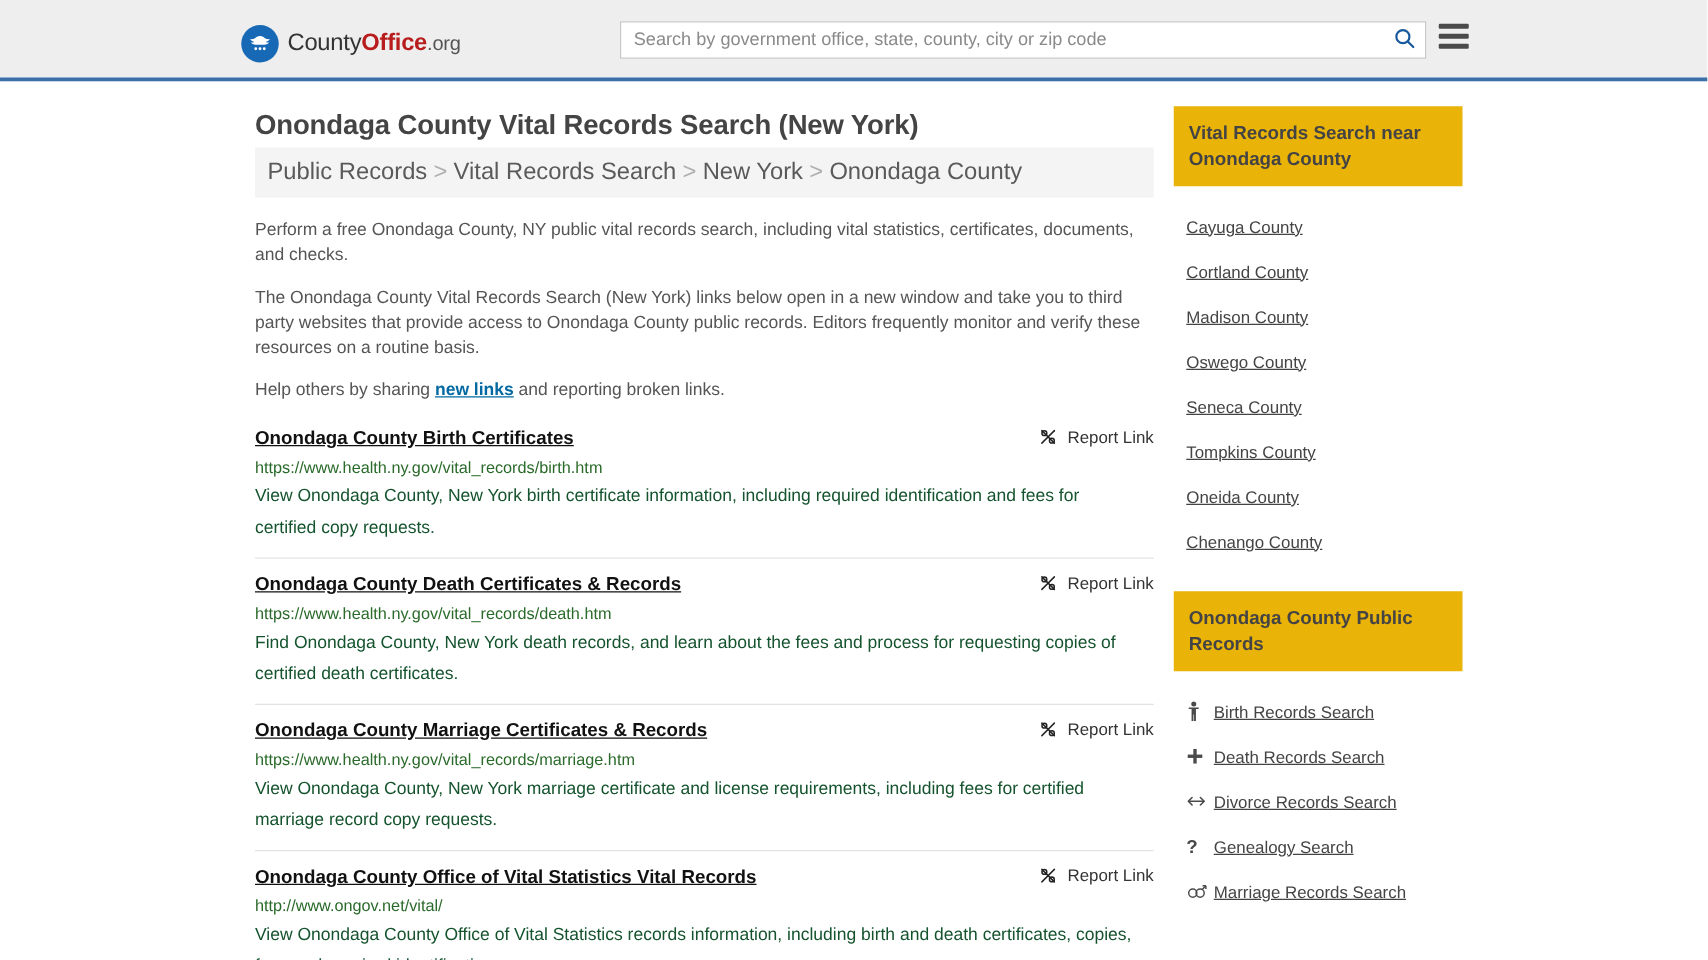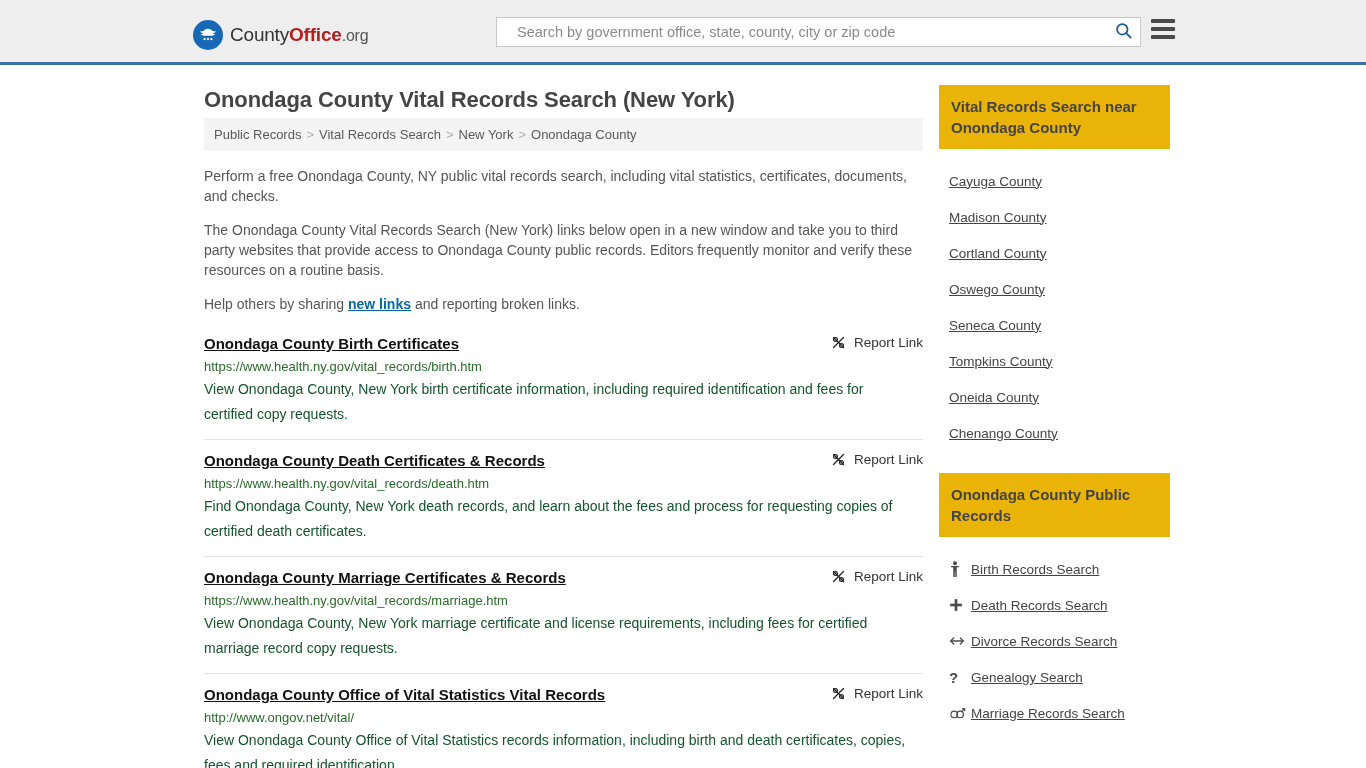--- a/index.html
+++ b/index.html
@@ -45,21 +45,21 @@
     width:645px; height:30px;
     background:#fff;
     border:1px solid #c9c9c9;
     display:flex; align-items:center;
   }
   .search-input {
     flex:1 1 auto;
     border:none; outline:none;
     height:28px;
     font-size:14.5px;
-    padding:0 20px;
+    padding:0 10px;
     color:#444;
     background:transparent;
     font-family:"Liberation Sans", sans-serif;
   }
   .search-input::placeholder { color:#8a8a8a; }
   .search-btn {
     width:34px; height:28px;
     display:flex; align-items:center; justify-content:center;
     background:transparent; border:none; cursor:pointer;
   }
@@ -89,21 +89,21 @@
     font-size:22px;
     color:#444;
     margin:0 0 5px 0;
     font-weight:bold;
     letter-spacing:-0.1px;
   }
 
   .breadcrumb {
     background:#f4f4f4;
     padding:9px 10px;
-    font-size:13px;
+    font-size:19px;
     color:#5a5a5a;
     margin-bottom:15px;
   }
   .breadcrumb a { color:#5a5a5a; text-decoration:none; }
   .breadcrumb .sep { color:#b0b0b0; margin:0 5px; }
 
   .intro p {
     font-size:14px;
     line-height:20px;
     color:#555;
@@ -325,24 +325,24 @@
 
     <div class="panel">
       <div class="panel-head">Vital Records Search near Onondaga County</div>
       <div class="panel-list">
 
 
         <div class="panel-item no-icon">
           <span class="pi-label">Cayuga County</span>
         </div>
         <div class="panel-item no-icon">
+          <span class="pi-label">Cortland County</span>
+        </div>
+        <div class="panel-item no-icon">
           <span class="pi-label">Madison County</span>
-        </div>
-        <div class="panel-item no-icon">
-          <span class="pi-label">Cortland County</span>
         </div>
         <div class="panel-item no-icon">
           <span class="pi-label">Oswego County</span>
         </div>
         <div class="panel-item no-icon">
           <span class="pi-label">Seneca County</span>
         </div>
         <div class="panel-item no-icon">
           <span class="pi-label">Tompkins County</span>
         </div>

